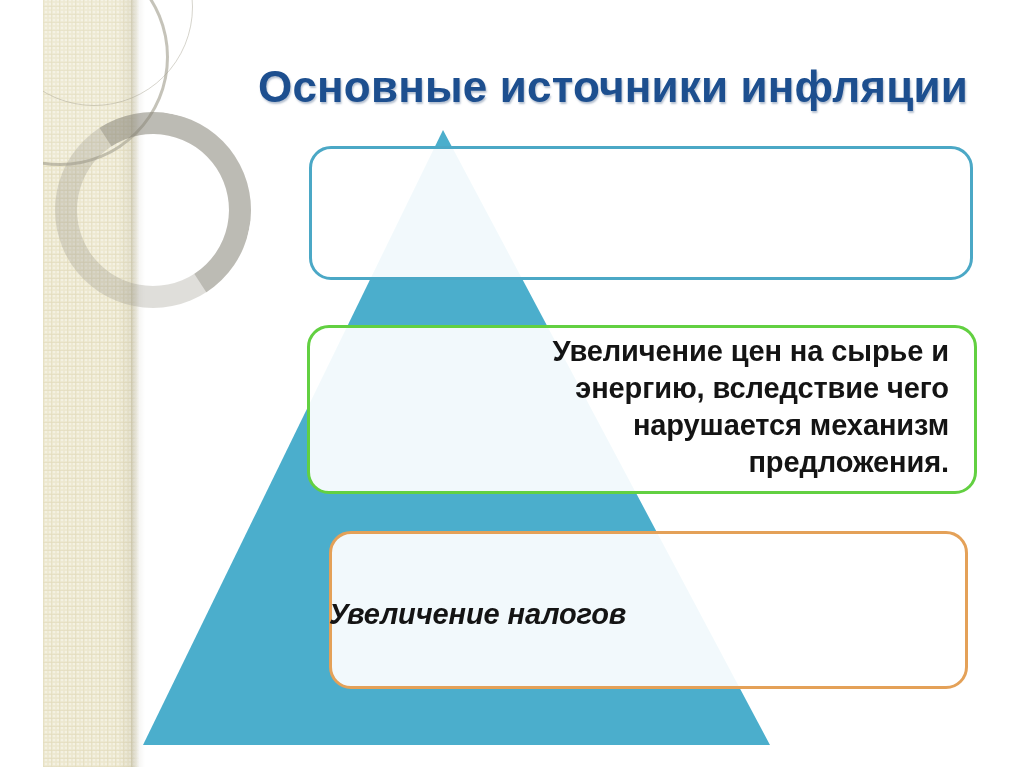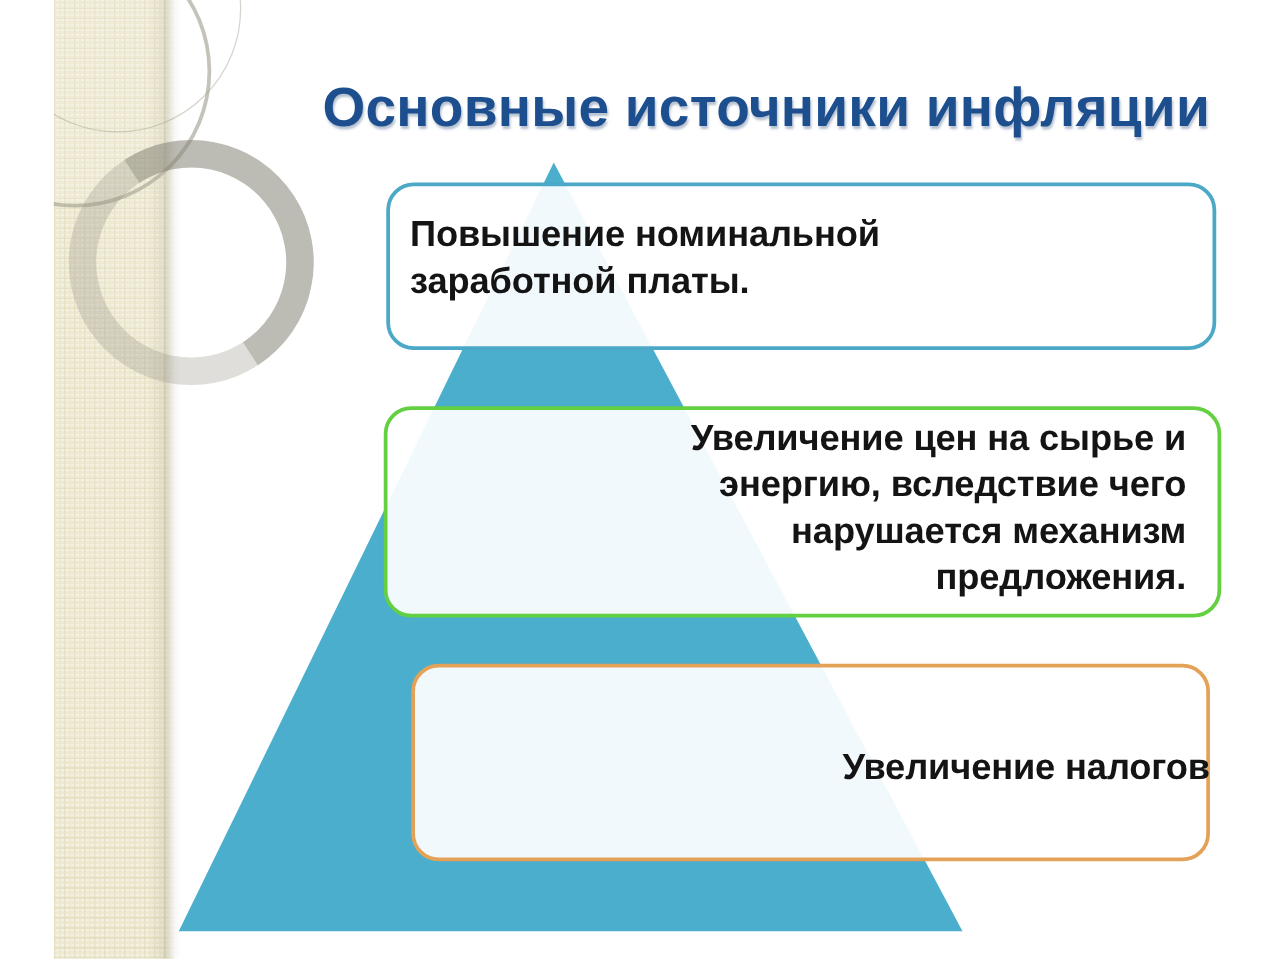--- a/index.html
+++ b/index.html
@@ -163,21 +163,22 @@
     left: 286px;
     top: 531px;
     width: 639px;
     height: 158px;
     border: 3px solid #e4a158;
   }
   #text-taxes {
     left: 286px;
     top: 596px;
     width: 639px;
-    text-align: right;
+    text-align: left;
+    font-style: italic;
   }
 </style>
 </head>
 <body>
 
 <div id="slide">
 
   <div id="sidebar"></div>
   <div id="sidebar-fade"></div>
   <div class="deco-ring" id="ring-top"></div>
@@ -185,22 +186,20 @@
   <div class="deco-ring" id="ring-bottom"></div>
   <div class="deco-ring" id="ring-bottom-arc"></div>
 
   <div id="title">Основные источники инфляции</div>
 
   <svg id="pyramid-wrap" viewBox="0 0 1024 767">
     <polygon points="400,130 727,745 100,745" fill="#4baecc"></polygon>
   </svg>
 
   <div class="box" id="box-wage"></div>
-  <div class="box-text" id="text-wage">Повышение номинальной
-заработной платы.</div>
 
   <div class="box" id="box-raw"></div>
   <div class="box-text" id="text-raw">Увеличение цен на сырье и
 энергию, вследствие чего
 нарушается механизм
 предложения.</div>
 
   <div class="box" id="box-taxes"></div>
   <div class="box-text" id="text-taxes">Увеличение налогов</div>
 

